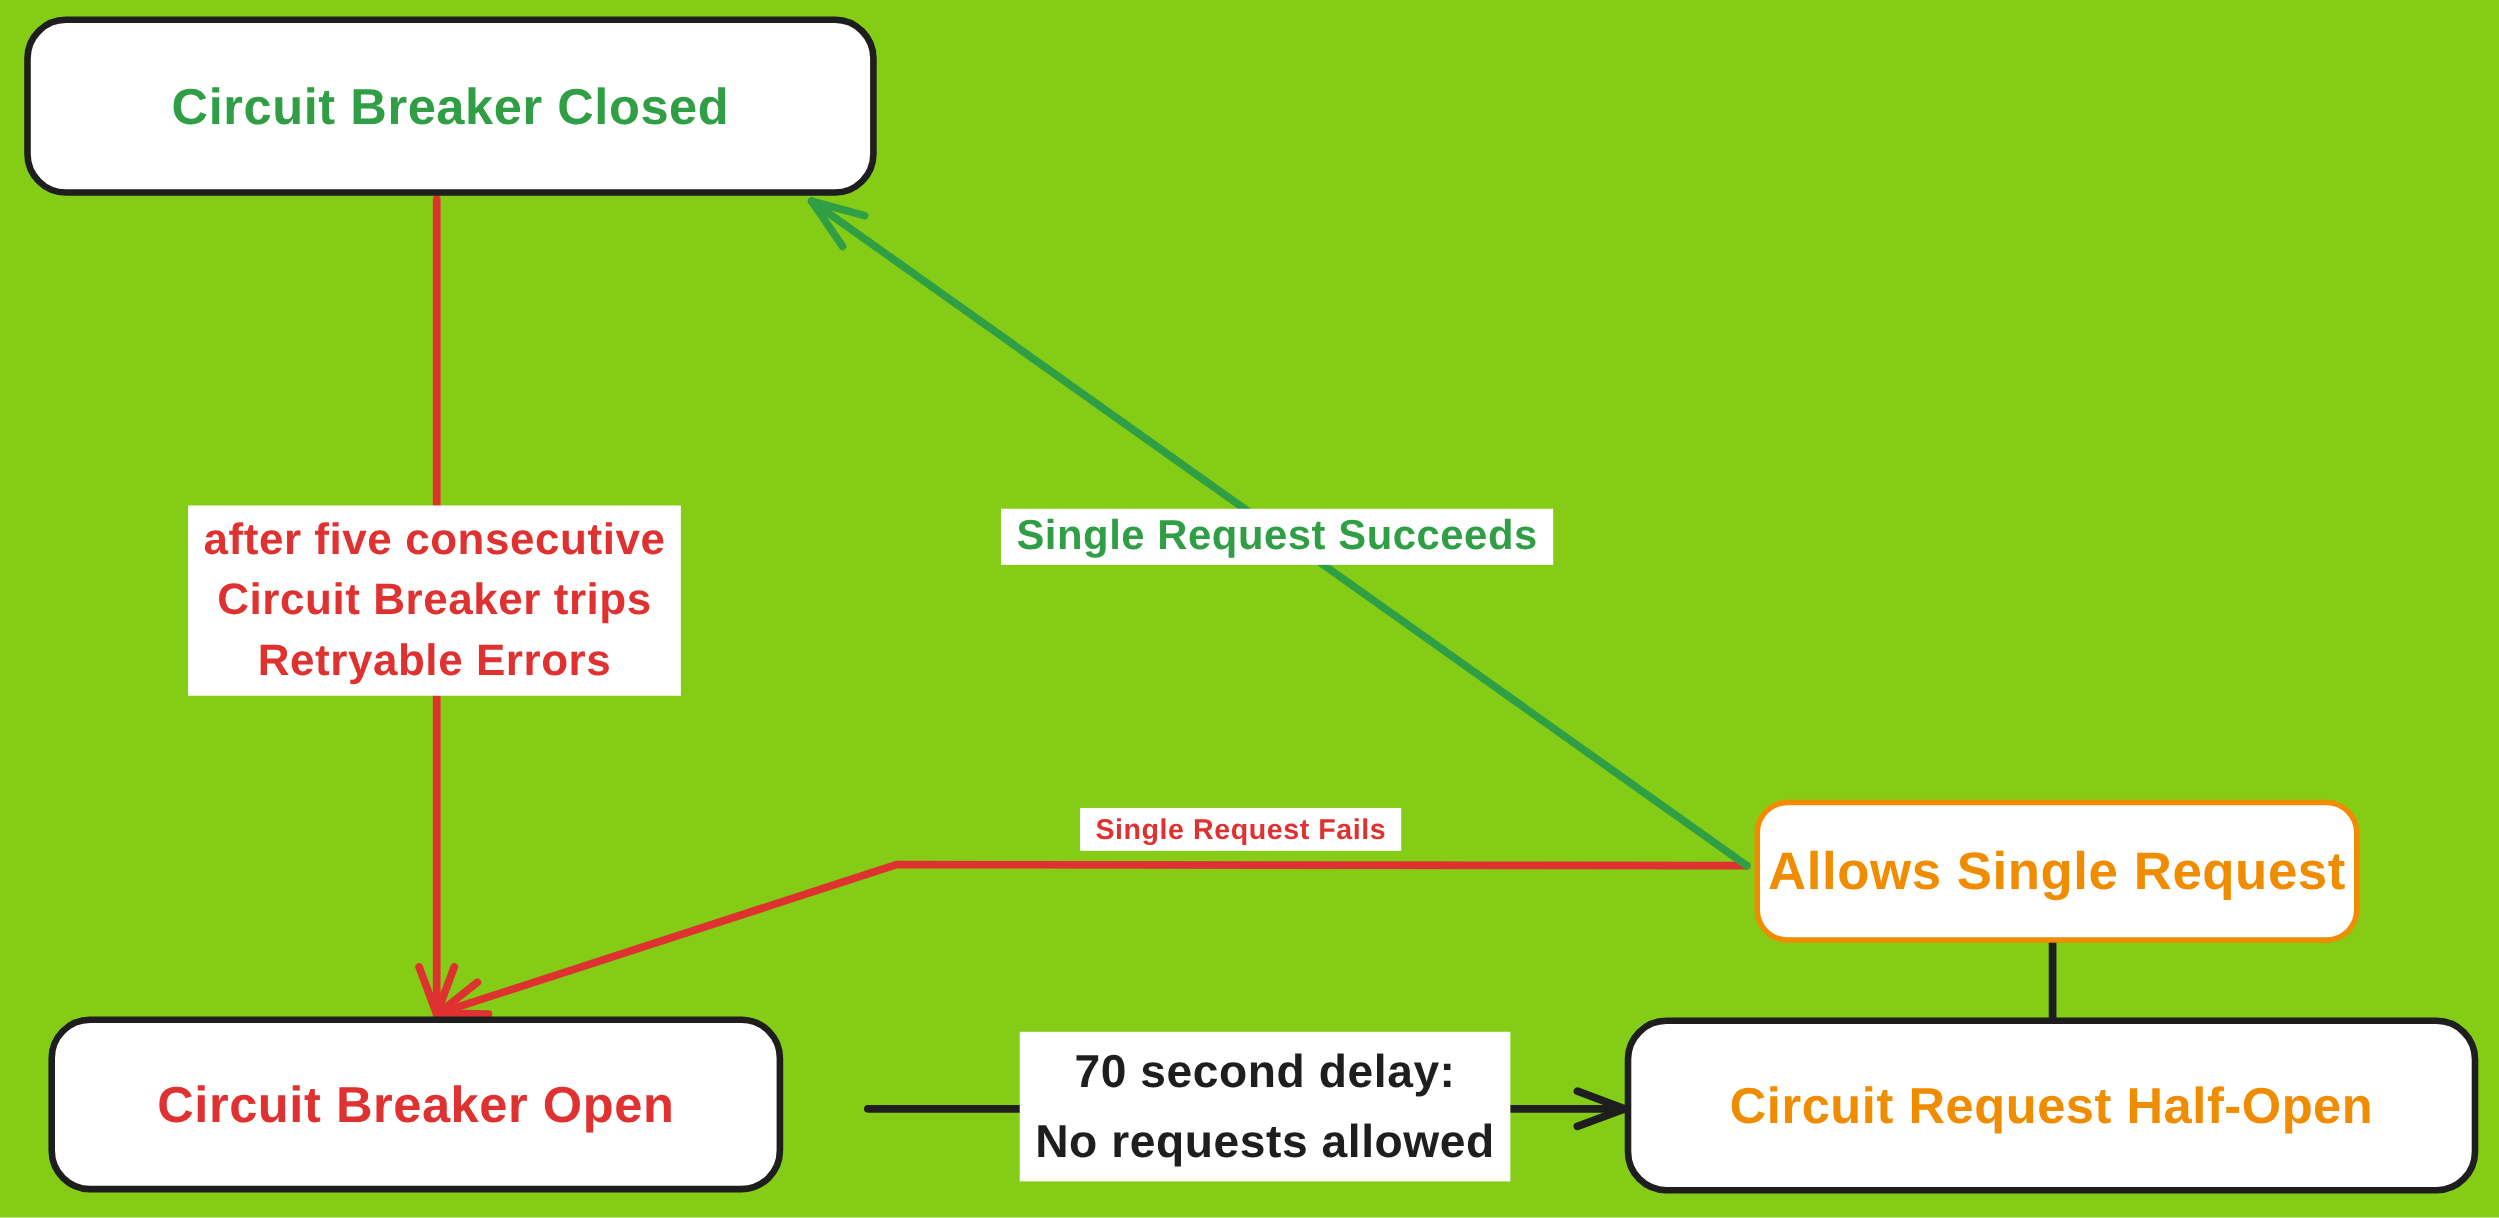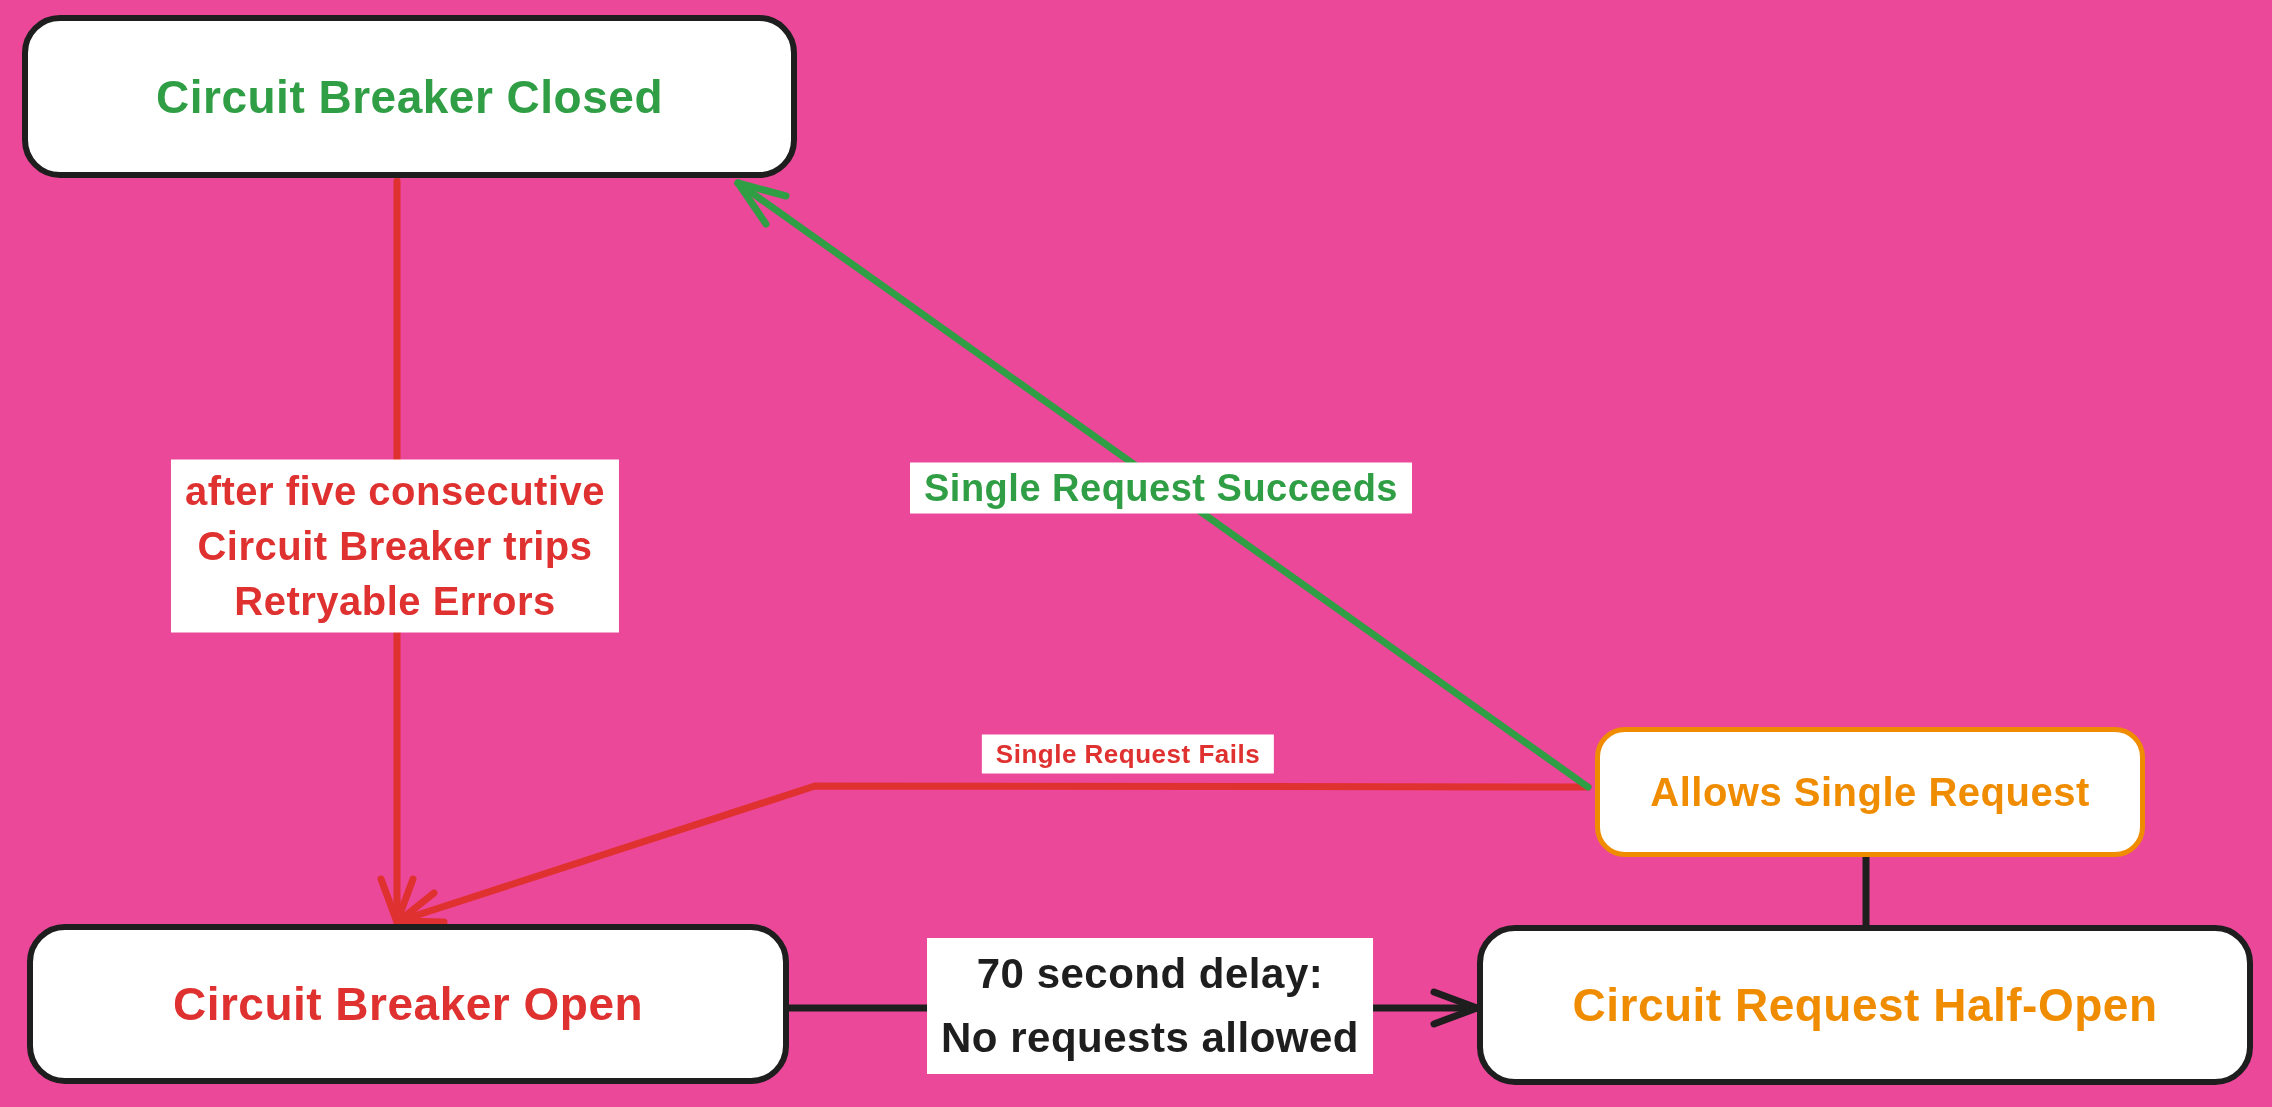--- a/index.html
+++ b/index.html
@@ -4,21 +4,21 @@
 <style>
   html, body {
     margin: 0;
     padding: 0;
     background: #ffffff;
   }
   .canvas {
     position: relative;
     width: 2272px;
     height: 1107px;
-    background: #ec4899;
+    background: #84cc16;
     overflow: hidden;
     font-family: "Liberation Sans", "DejaVu Sans", sans-serif;
   }
   svg.edges {
     position: absolute;
     left: 0; top: 0;
     width: 2272px;
     height: 1107px;
   }
   
@@ -29,24 +29,24 @@
     border: 6px solid #1e1e1e;
     border-radius: 38px;
     display: flex;
     align-items: center;
     justify-content: center;
     text-align: center;
     font-weight: 700;
     letter-spacing: 0.5px;
   }
   .node-closed   { left: 22px;   top: 15px;  width: 775px; height: 163px; color: #2f9e44; font-size: 46px; }
-  .node-open     { left: 27px;   top: 924px; width: 762px; height: 160px; color: #e03131; font-size: 46px; }
+  .node-open     { left: 44px;   top: 924px; width: 668px; height: 160px; color: #e03131; font-size: 46px; }
   .node-halfopen { left: 1477px; top: 925px; width: 776px; height: 160px; color: #f08c00; font-size: 46px; }
   .node-allows   { left: 1595px; top: 727px; width: 550px; height: 130px; color: #f08c00;
-                   border: 5px solid #f08c00; border-radius: 30px; font-size: 40px; }
+                   border: 5px solid #f08c00; border-radius: 30px; font-size: 48px; }
   
   .edge-label {
     position: absolute;
     transform: translate(-50%, -50%);
     background: #ffffff;
     text-align: center;
     font-weight: 700;
     letter-spacing: 0.5px;
     white-space: nowrap;
     padding: 4px 14px;

